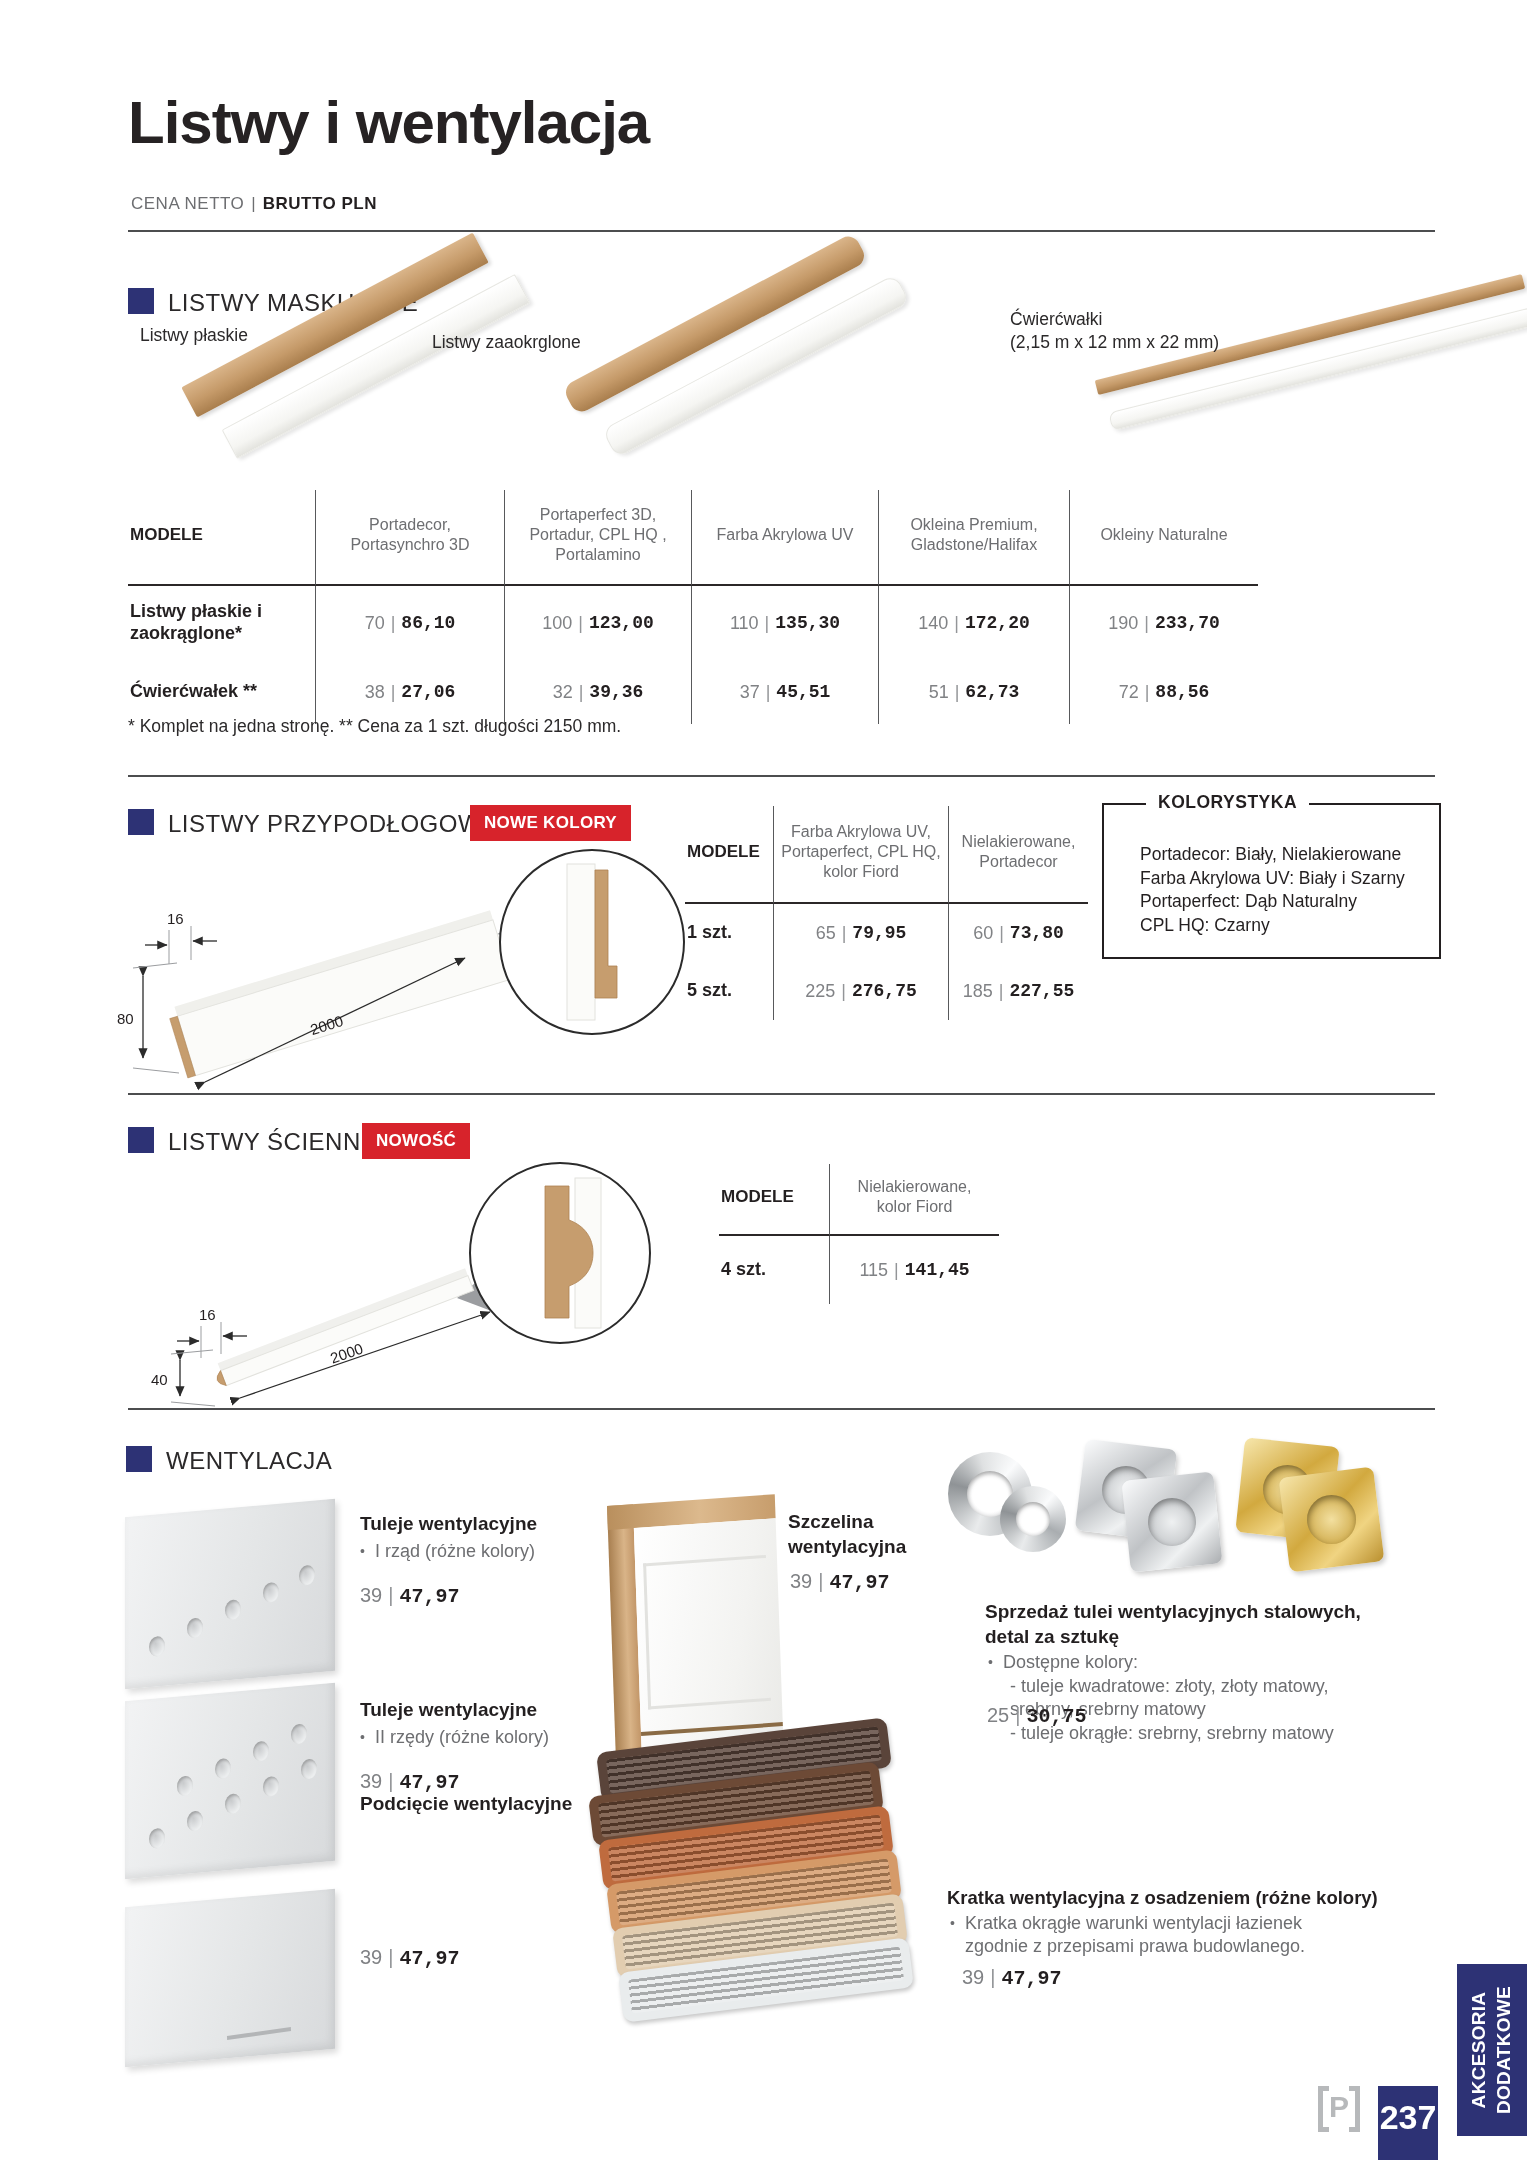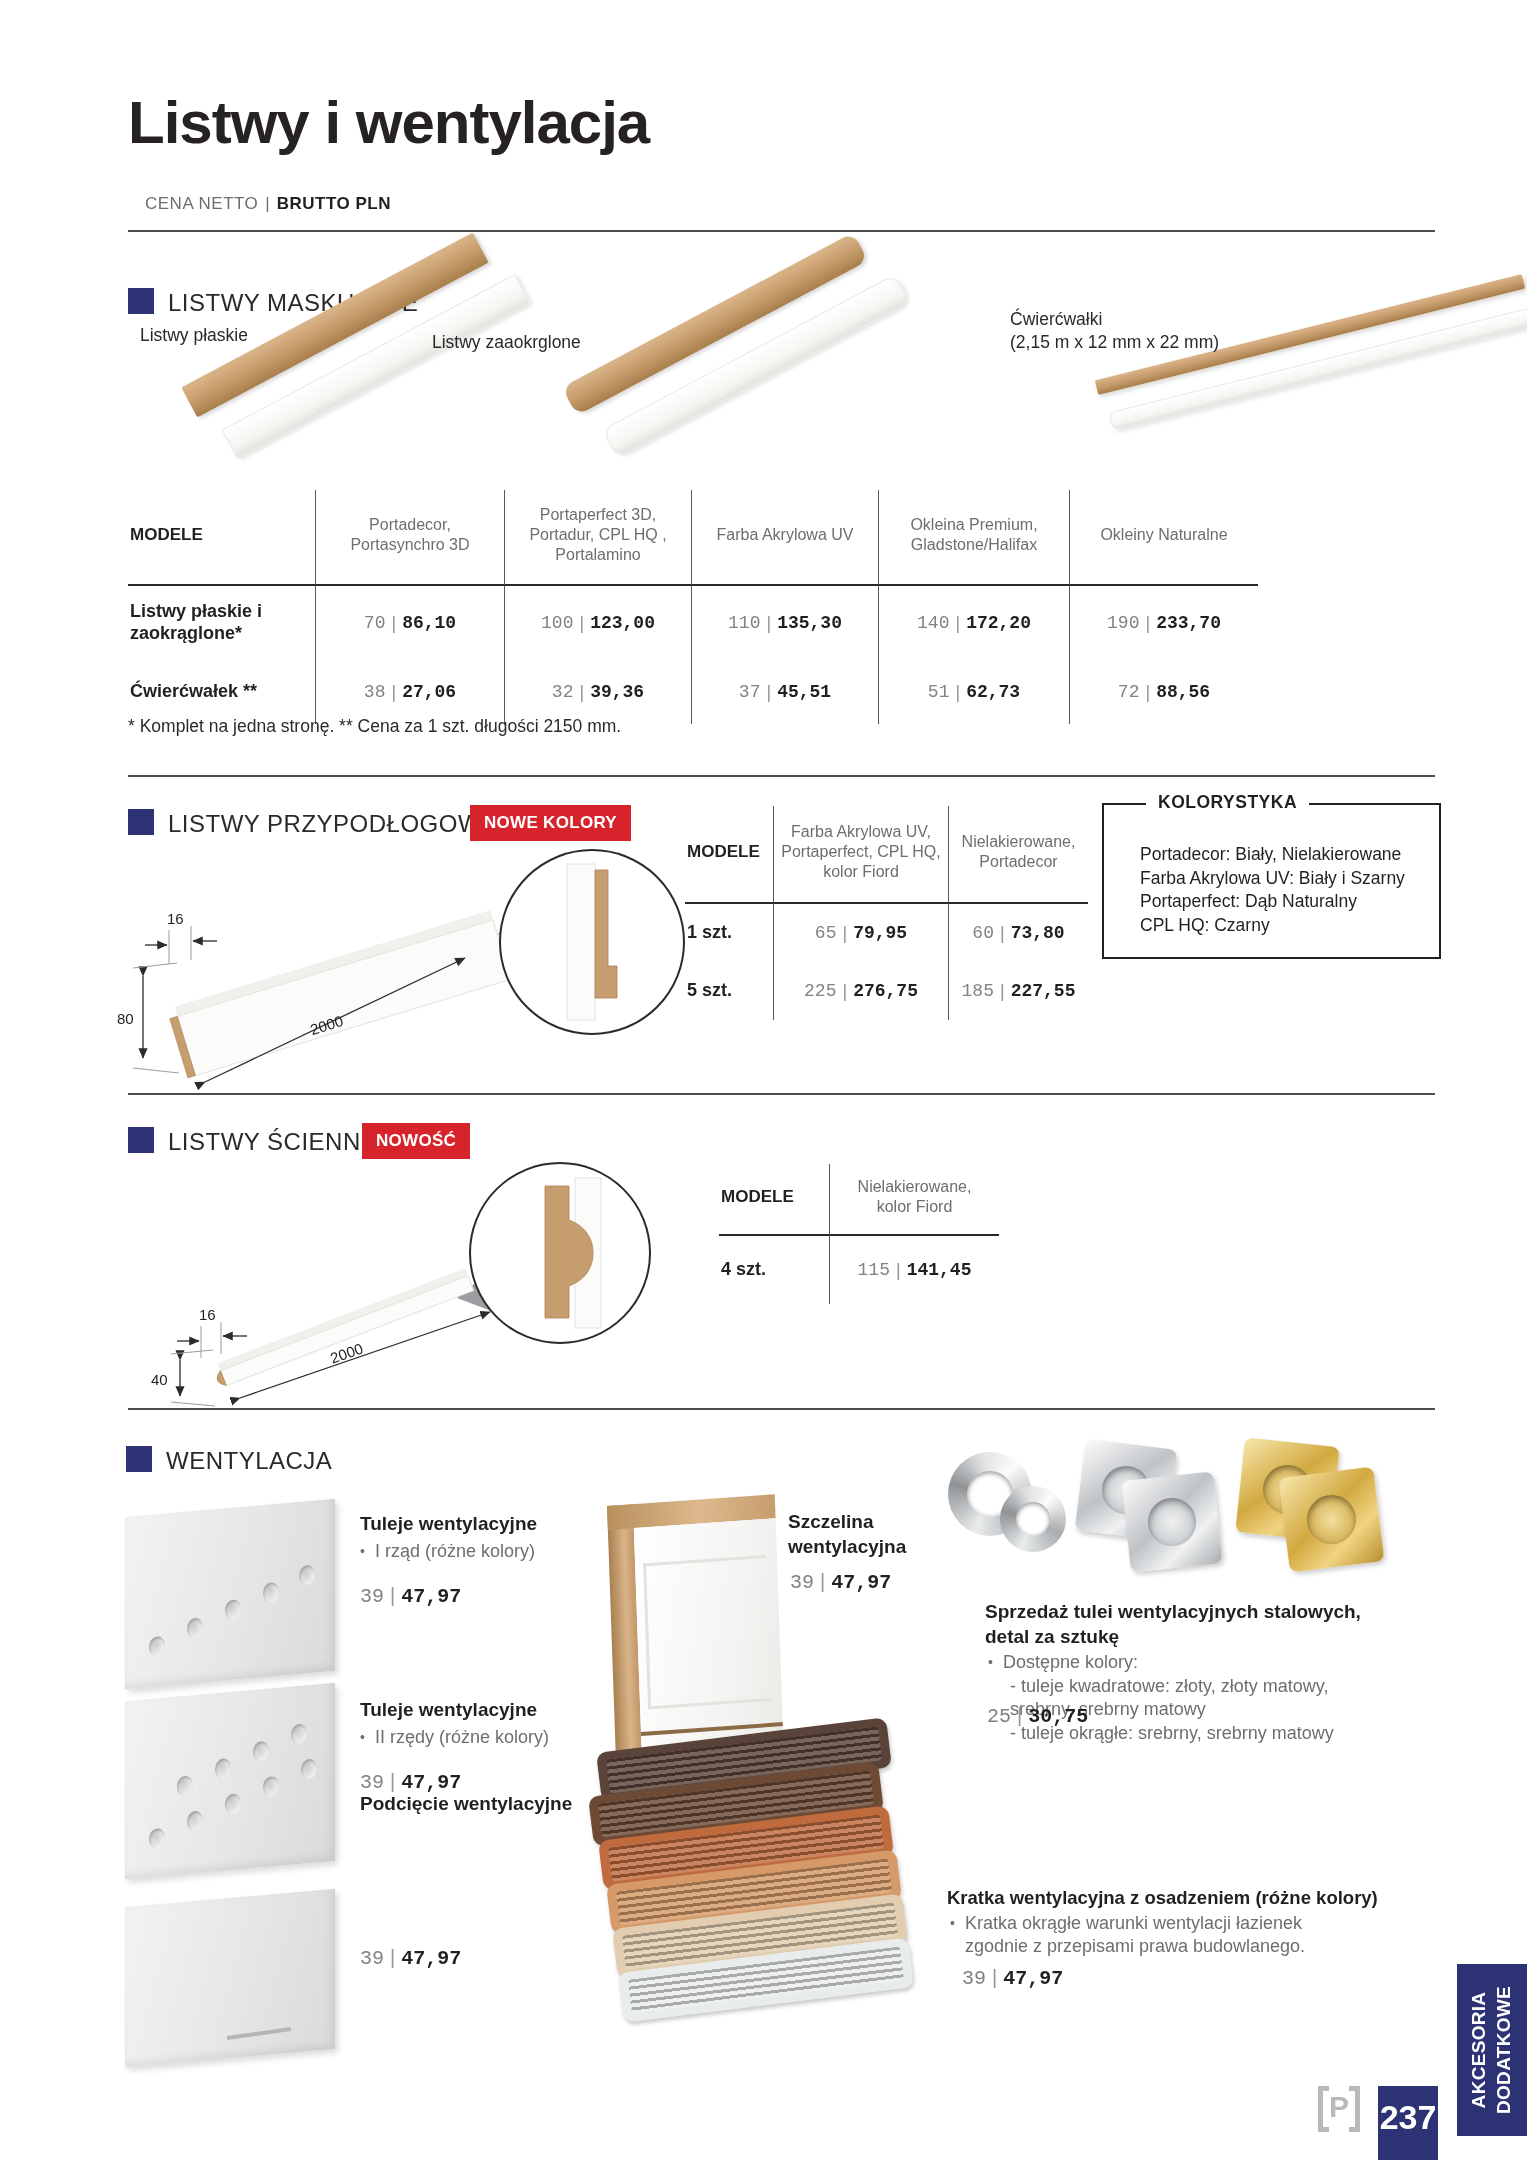--- a/index.html
+++ b/index.html
@@ -4,21 +4,21 @@
 <style>
   html,body { margin:0; padding:0; background:#ffffff; }
   .page { position:relative; width:1527px; height:2160px; background:#ffffff;
           font-family:"Liberation Sans", sans-serif; color:#231f20; overflow:hidden; }
   .abs { position:absolute; }
   .pre { white-space:pre-line; }
 
   
   .main-title { left:128px; top:88px; font-size:60px; font-weight:bold; letter-spacing:-1px; color:#262223; }
   .subtitle { left:131px; top:194px; font-size:17px; }
-  .subtitle .net { color:#6d6e71; letter-spacing:0.5px;margin-left:14px; }
+  .subtitle .net { color:#6d6e71; letter-spacing:0.5px; }
   .subtitle .pipe { color:#6d6e71; margin:0 7px; }
   .subtitle .gross { font-weight:bold; color:#231f20; letter-spacing:0.5px; }
 
   .rule { position:absolute; left:128px; width:1307px; height:2px; background:#4c4d4f; }
 
   
   .sec-square { position:absolute; width:26px; height:26px; background:#2d3275; }
   .sec-title { position:absolute; font-size:24px; letter-spacing:0.5px; color:#2b292a; }
   .badge { position:absolute; background:#d7232b; color:#ffffff; font-weight:bold; font-size:17px;
            display:flex; align-items:center; justify-content:center; padding:0 14px; height:36px; letter-spacing:0.3px; }
@@ -32,21 +32,21 @@
 
   
   .ptable { position:absolute; display:grid; }
   .ptable .th { color:#6d6e71; font-size:16px; line-height:1.25; text-align:center; display:flex;
                 align-items:center; justify-content:center; padding:4px 6px 8px;
                 border-bottom:2px solid #2b2728; white-space:pre-line; }
   .ptable .th.mod { color:#231f20; font-weight:bold; font-size:17px; justify-content:flex-start; text-align:left; padding-left:2px; }
   .ptable .td { display:flex; align-items:center; justify-content:center; padding:6px; font-size:18px; }
   .ptable .td.lab { justify-content:flex-start; font-weight:bold; white-space:pre-line; line-height:1.2; padding-left:2px; }
   .vl { border-left:1px solid #58595b; }
-  .price .net { color:#808285;font-family:Liberation Mono, monospace; }
+  .price .net { color:#808285; }
   .price .pipe { color:#939598; margin:0 6px; }
   .price .gross { font-weight:bold; color:#231f20;font-family:Liberation Mono, monospace; }
 
   .footnote { left:128px; top:716px; font-size:17.5px; color:#2b292a; }
 
   
   .kolor-box { left:1102px; top:803px; width:335px; height:152px; border:2px solid #231f20; }
   .kolor-title { position:absolute; top:-13px; left:42px; background:#ffffff; padding:0 12px;
                  font-weight:bold; font-size:17.5px; letter-spacing:0.5px; }
   .kolor-lines { position:absolute; left:36px; top:38px; font-size:17.5px; line-height:1.35; }

